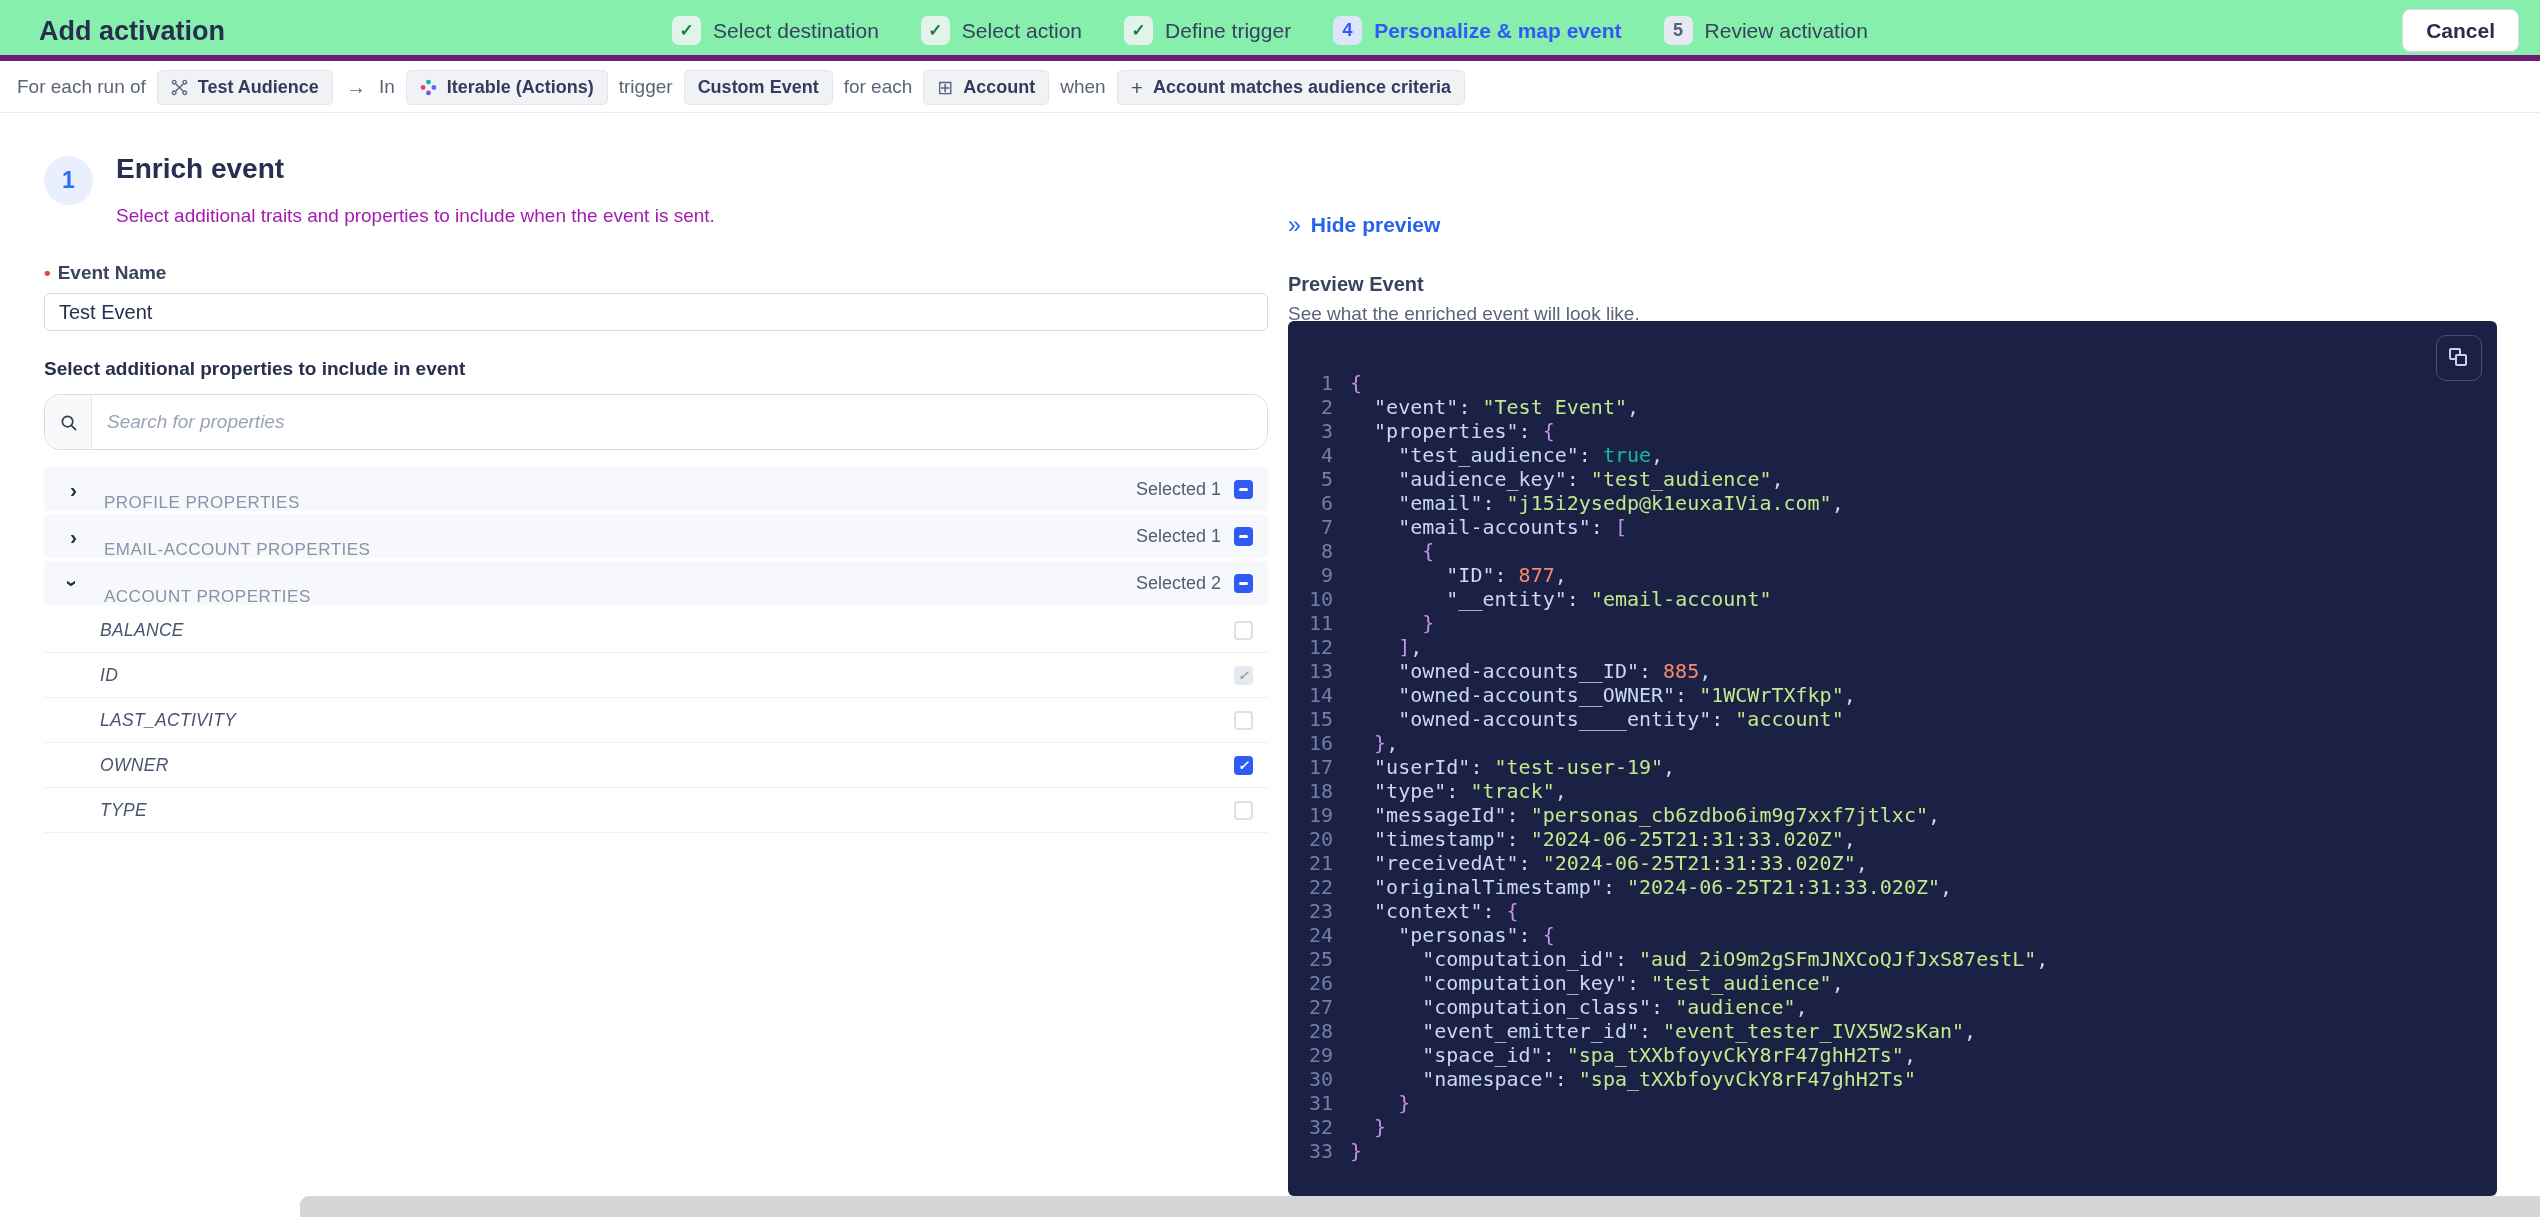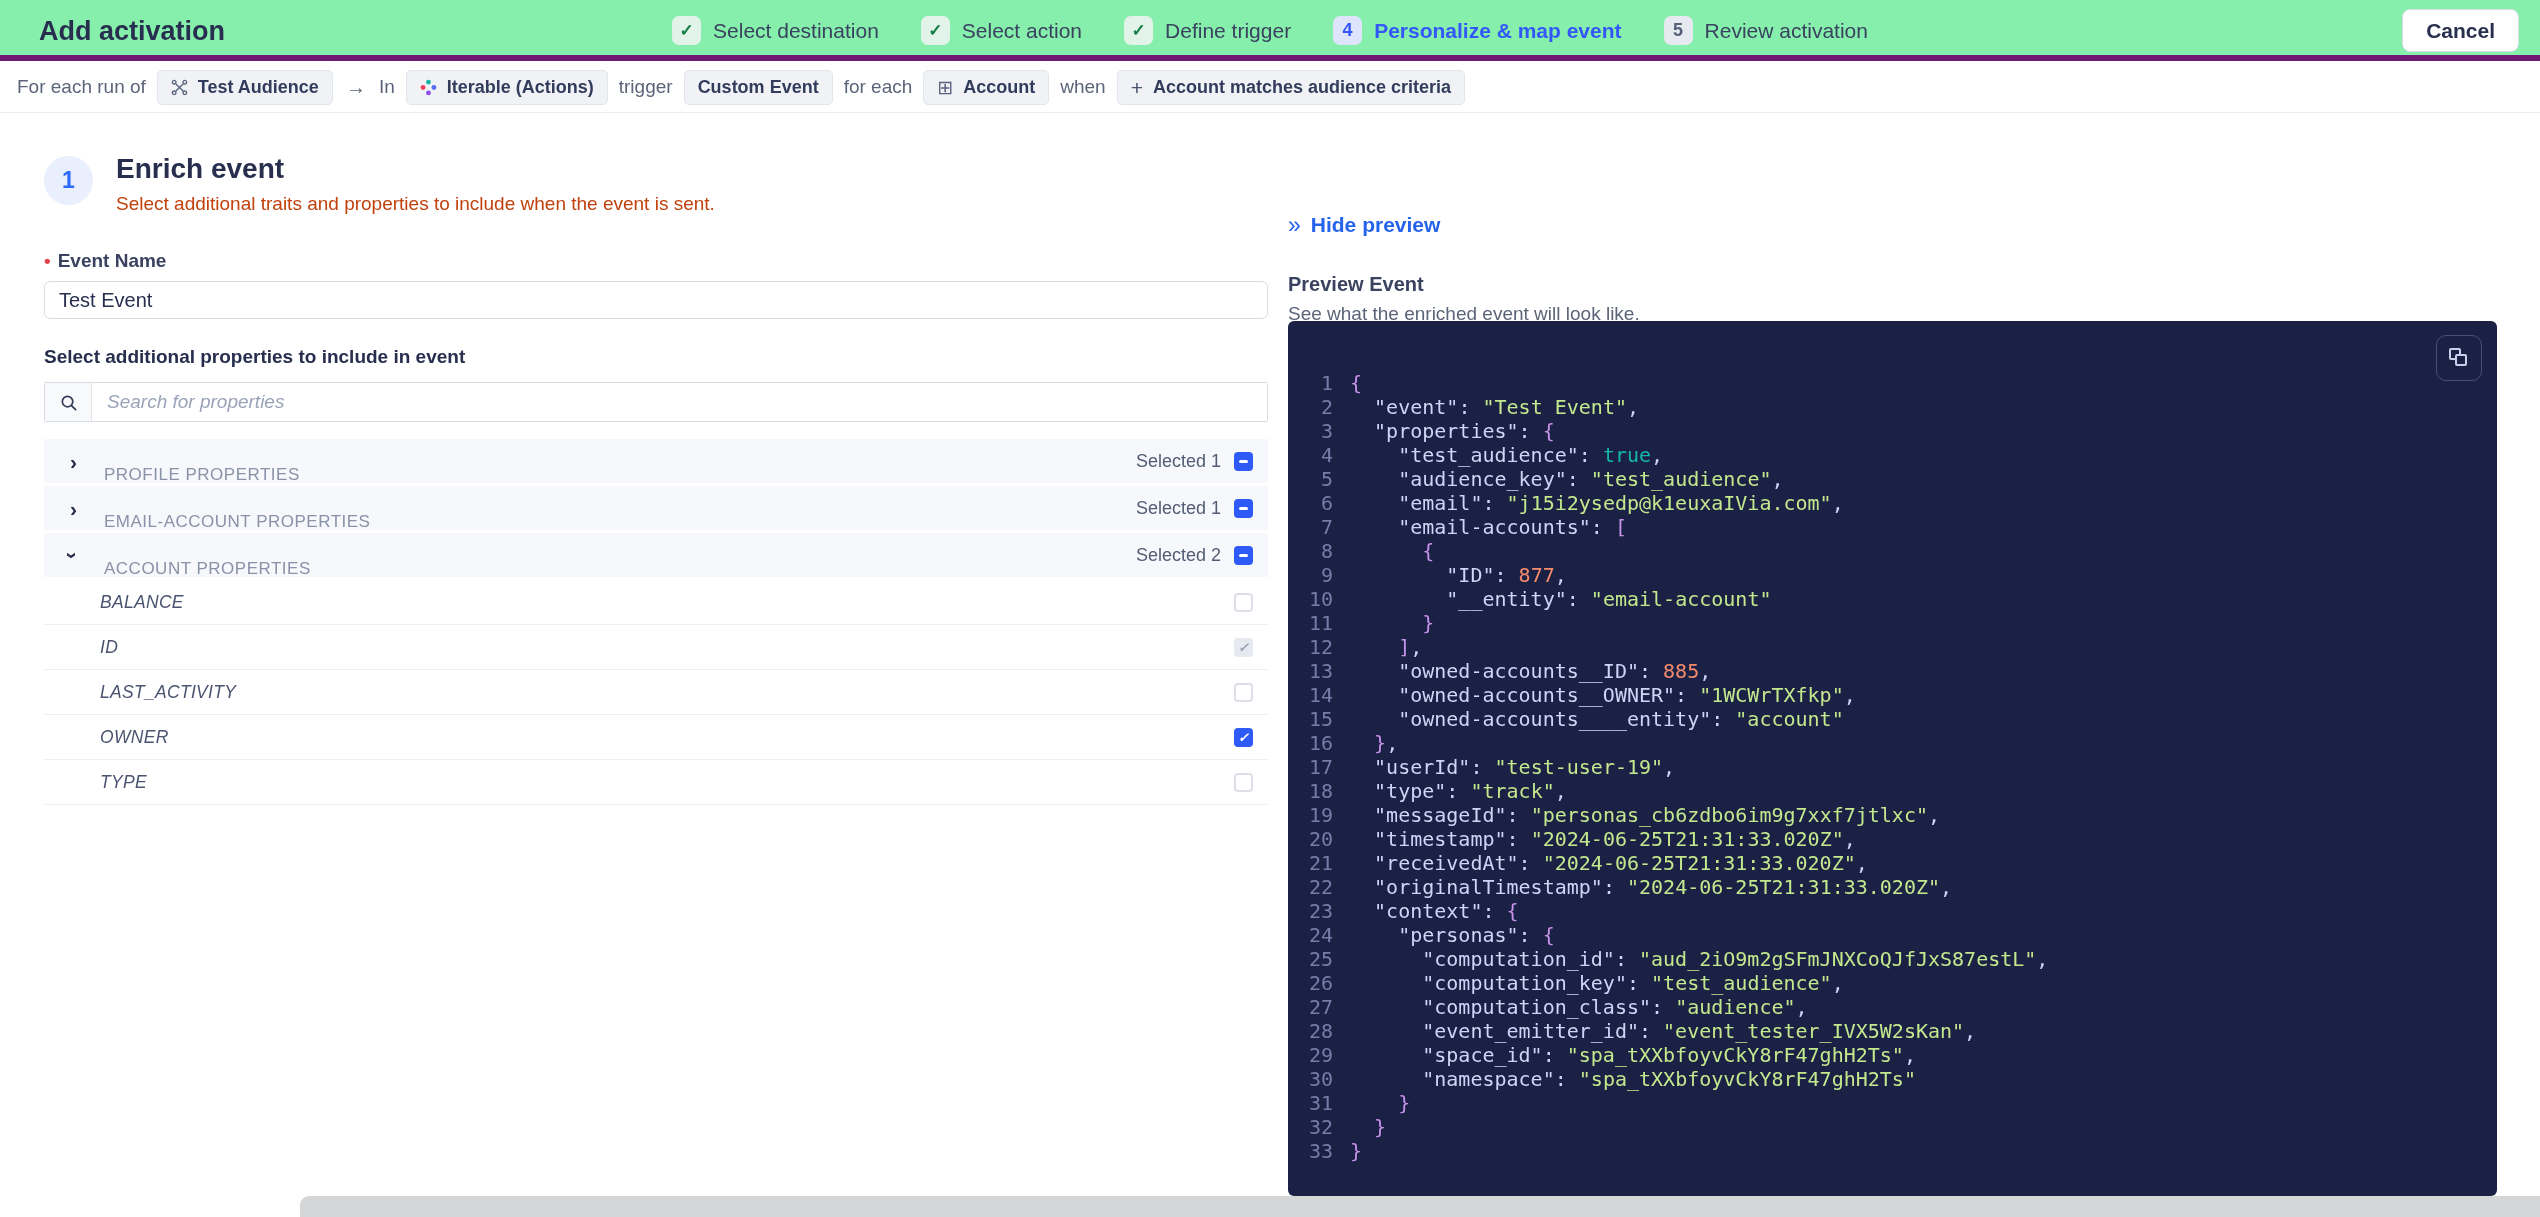--- a/index.html
+++ b/index.html
@@ -38,29 +38,29 @@
 
   
   .main { position:absolute; top:113px; left:0; width:2540px; height:1083px; background:#fff; }
 
   .left-col { position:absolute; left:44px; top:40px; width:1224px; }
   .step-row { display:flex; gap:23px; }
   .step-circle { width:49px; height:49px; border-radius:50%; background:#e9effd; color:#2e6bf6;
     font-size:23px; font-weight:700; display:flex; align-items:center; justify-content:center;
     flex:none; margin-top:3px; }
   .enrich-title { font-size:28px; font-weight:700; color:#272e4e; }
-  .enrich-sub { font-size:19px; color:#c2410c; margin-top:8px; }
+  .enrich-sub { font-size:19px; color:#a21caf; margin-top:20px; }
   .field-label-row { margin-top:35px; display:flex; align-items:baseline; gap:7px;
     font-size:19px; font-weight:600; color:#39425f; }
   .req-dot { color:#e0474b; font-size:19px; }
   .text-input { margin-top:9px; width:1224px; height:38px; border:1px solid #d7dbe4;
     border-radius:6px; font-size:20px; color:#272e4e; padding:0 14px; background:#fff; outline:none;
     font-family:"Liberation Sans", sans-serif; }
   .props-label { margin-top:27px; font-size:19px; font-weight:700; color:#272e4e; }
-  .search-box { margin-top:14px; height:40px; border:1px solid #d7dbe4; border-radius:2px;
+  .search-box { margin-top:14px; height:56px; border:1px solid #d7dbe4; border-radius:16px;
     display:flex; align-items:stretch; overflow:hidden; background:#fff; }
   .search-icon-box { width:47px; background:#f8f9fb; border-right:1px solid #e6e8ee;
     display:flex; align-items:center; justify-content:center; flex:none; }
   .search-input { flex:1; border:none; outline:none; padding:0 15px; font-size:19px;
     color:#272e4e; font-family:"Liberation Sans", sans-serif; }
   .search-input::placeholder { font-style:italic; color:#9aa3b8; }
 
   .plist { margin-top:17px; }
   .sec-header { height:44px; background:#f7f8fb; display:flex; align-items:center;
     padding:0 15px 0 26px; margin-bottom:3px; cursor:pointer; }

